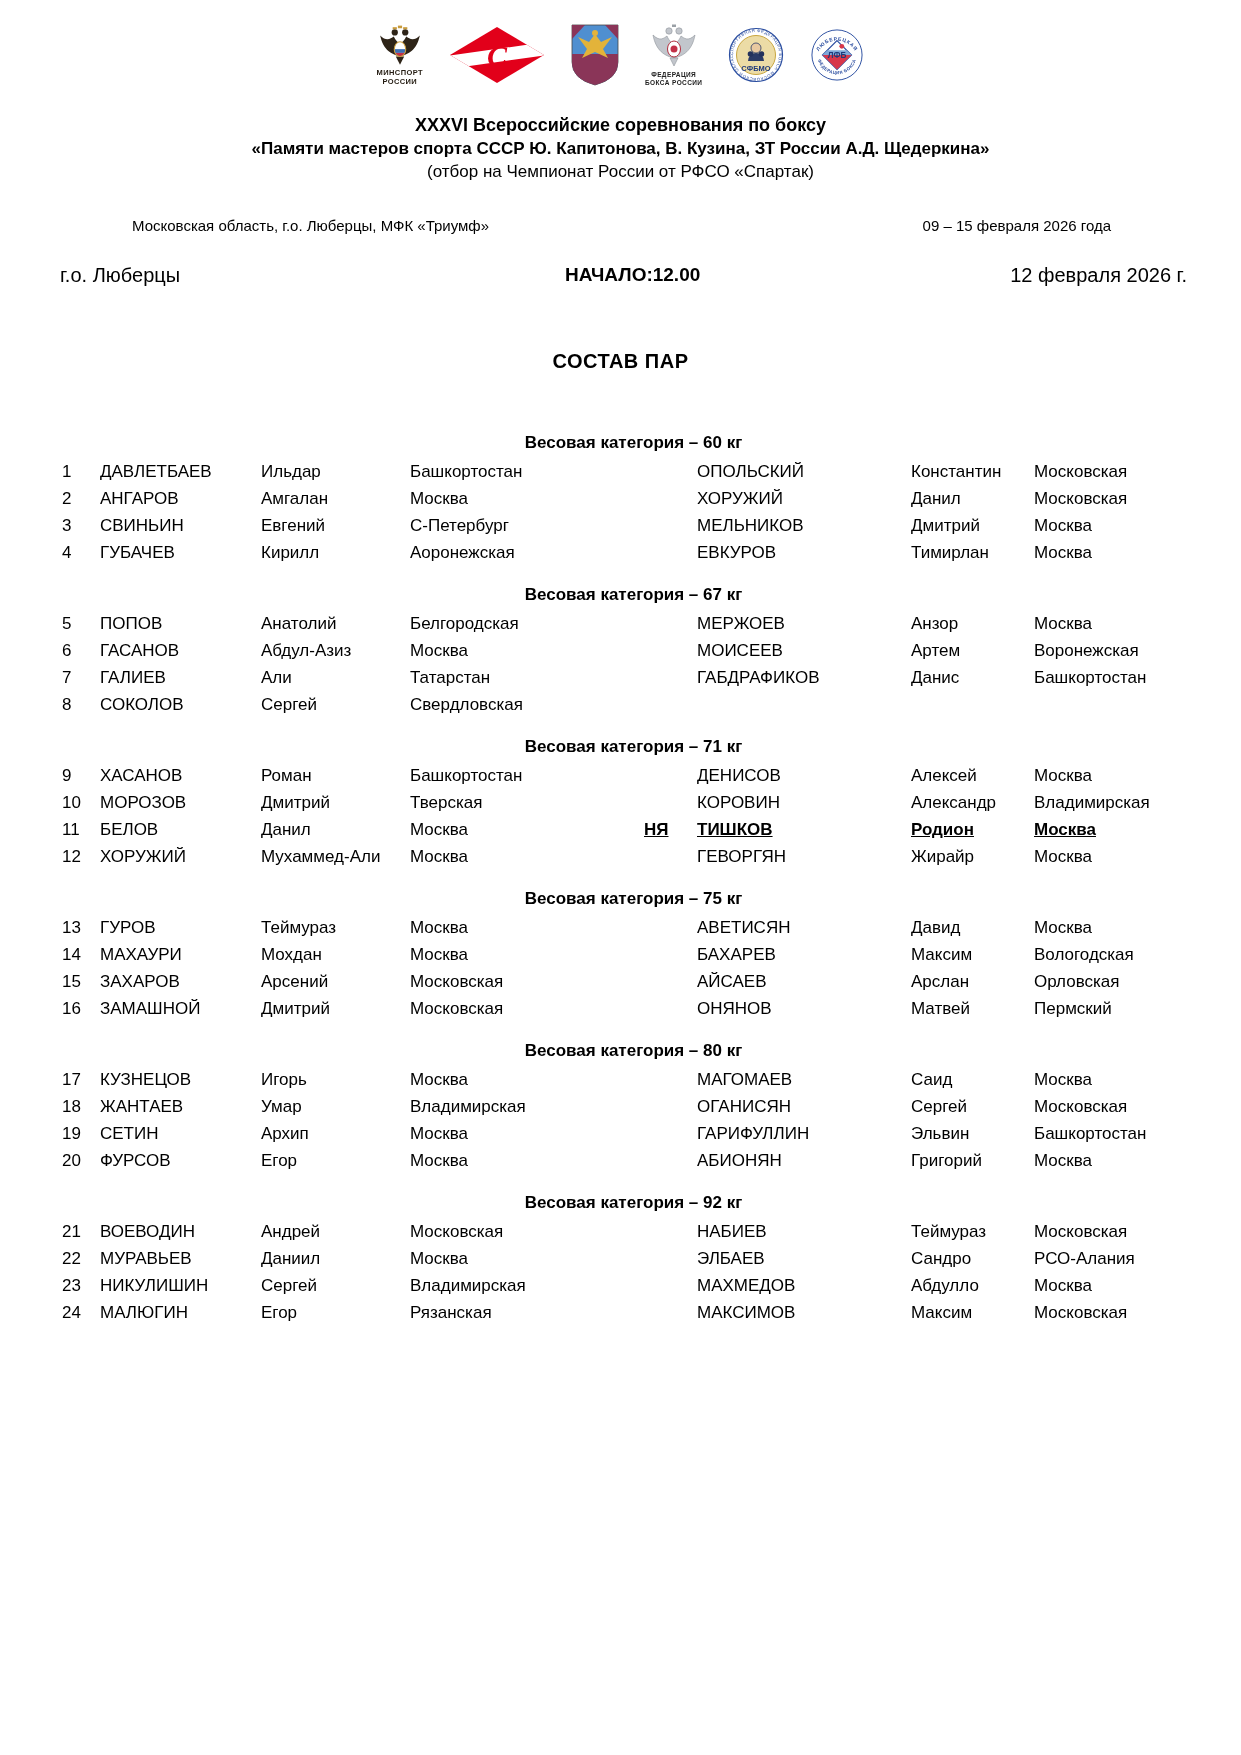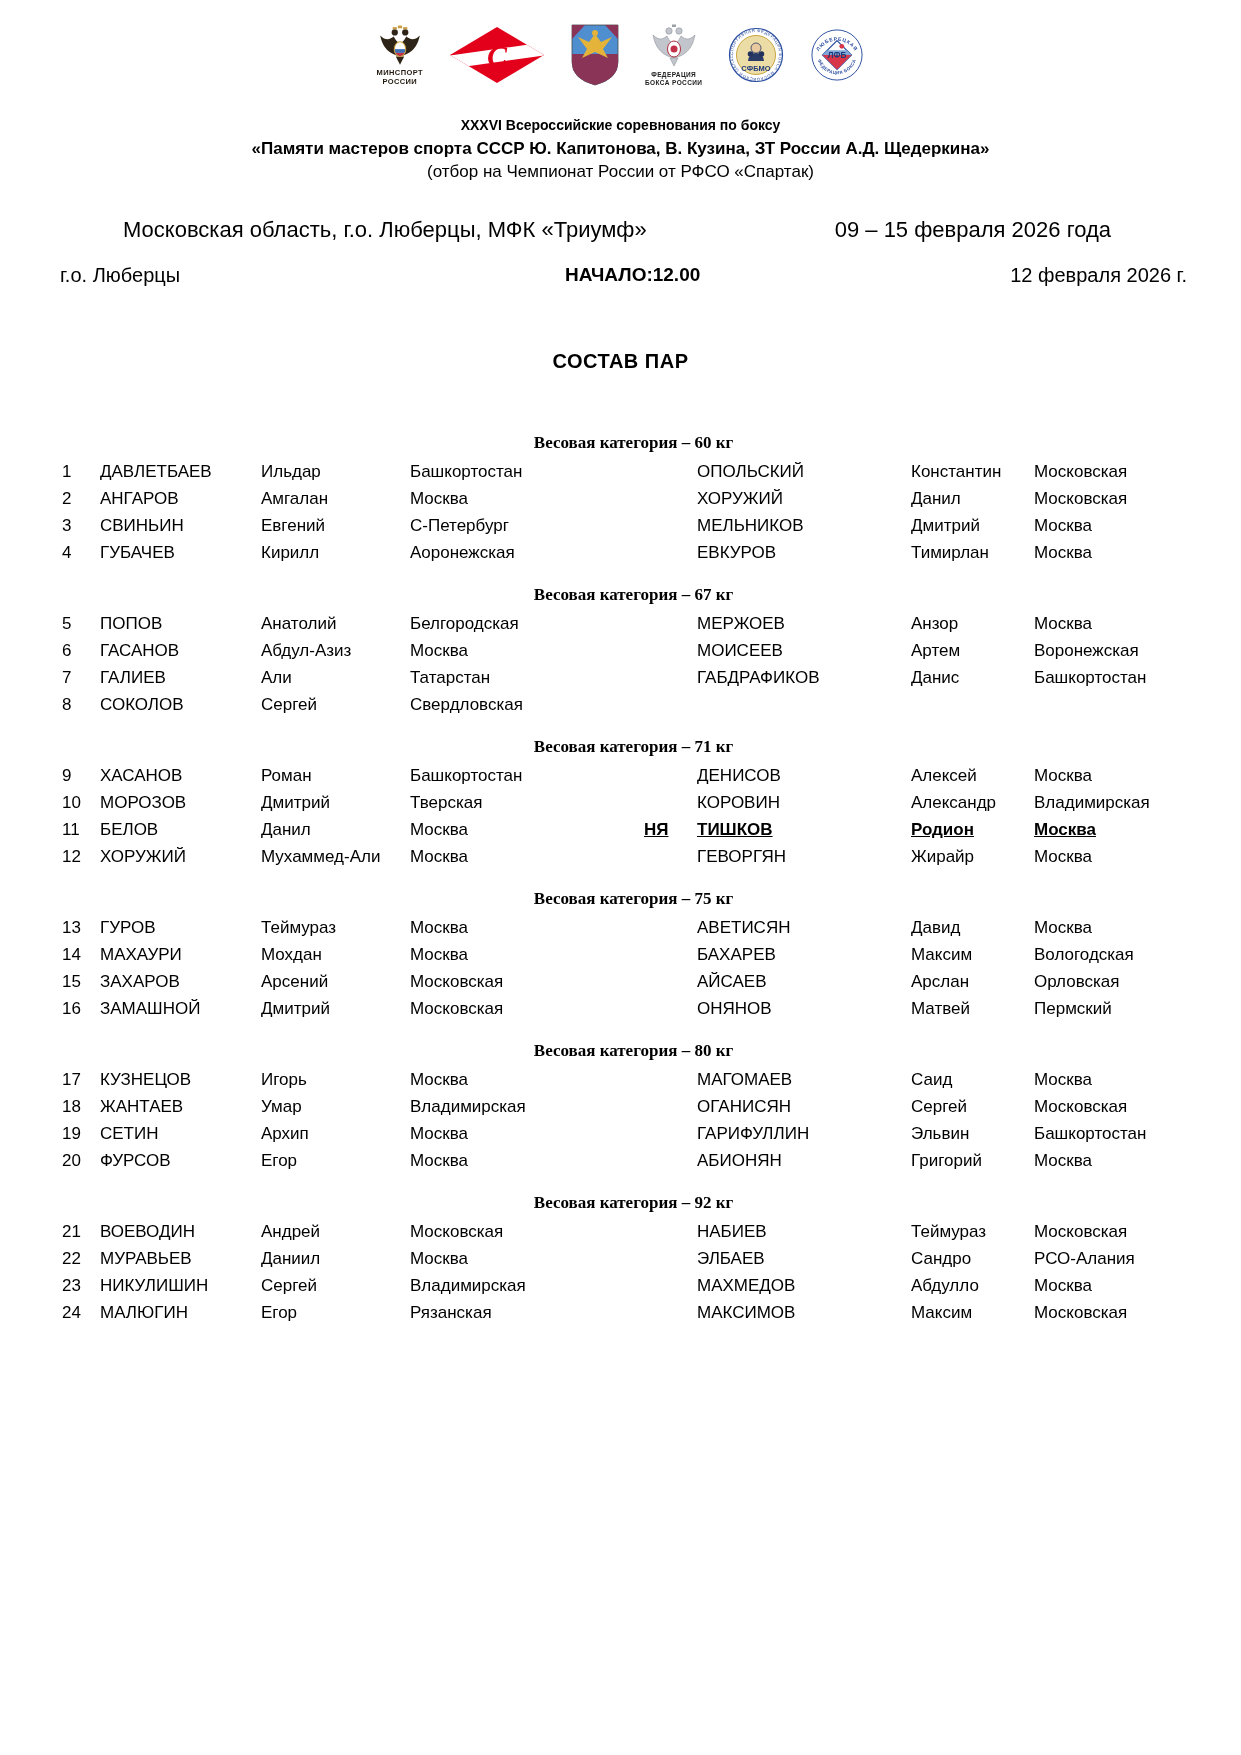--- a/index.html
+++ b/index.html
@@ -9,40 +9,40 @@
   
   .logos{position:absolute;top:16px;left:0;right:0;height:78px;
          display:flex;justify-content:center;align-items:center;gap:26px;}
   .logo{display:flex;flex-direction:column;align-items:center;justify-content:center;}
   .logo .cap{font-weight:bold;text-align:center;color:#241c12;line-height:9px;
              font-size:7.5px;letter-spacing:.4px;margin-top:1px;}
   .logo .cap.small{font-size:6.5px;line-height:8px;color:#222;}
 
   
   .title{position:absolute;top:113px;left:0;right:0;text-align:center;}
-  .t1{font-size:14px;font-weight:bold;line-height:24px;}
+  .t1{font-size:18px;font-weight:bold;line-height:24px;}
   .t2{font-size:17px;font-weight:bold;line-height:23px;}
   .t3{font-size:17px;line-height:23px;}
 
-  .venue-row{position:absolute;top:217px;left:123px;right:130px;
-             display:flex;justify-content:space-between;font-size:22px;}
+  .venue-row{position:absolute;top:217px;left:132px;right:130px;
+             display:flex;justify-content:space-between;font-size:15px;}
 
   .start-row{position:absolute;top:264px;left:0;right:0;height:26px;}
   .start-row .city{position:absolute;left:60px;font-size:20px;}
   .start-row .start{position:absolute;left:565px;font-size:19px;font-weight:bold;}
   .start-row .date{position:absolute;right:54px;font-size:20px;}
 
   .doc-title{position:absolute;top:350px;left:0;right:0;text-align:center;
              font-size:20px;font-weight:bold;letter-spacing:.5px;}
 
   
   #categories{position:absolute;top:429px;left:62px;width:1093px;}
   .category + .category{margin-top:15px;}
   .cat-title{margin:0 0 2px 0;padding-left:50px;text-align:center;
-             font-size:17px;font-weight:bold;line-height:27px;font-family:Liberation Serif, serif;}
+             font-size:17px;font-weight:bold;line-height:27px;}
   table.pairs{border-collapse:collapse;width:100%;table-layout:fixed;}
   table.pairs td{height:27px;padding:0;font-size:17px;white-space:nowrap;
                  overflow:visible;vertical-align:middle;}
   td.num{padding-left:5px;}
   td.hl{font-weight:bold;text-decoration:underline;}
 </style>
 </head>
 <body>
 
 <div class="page">

